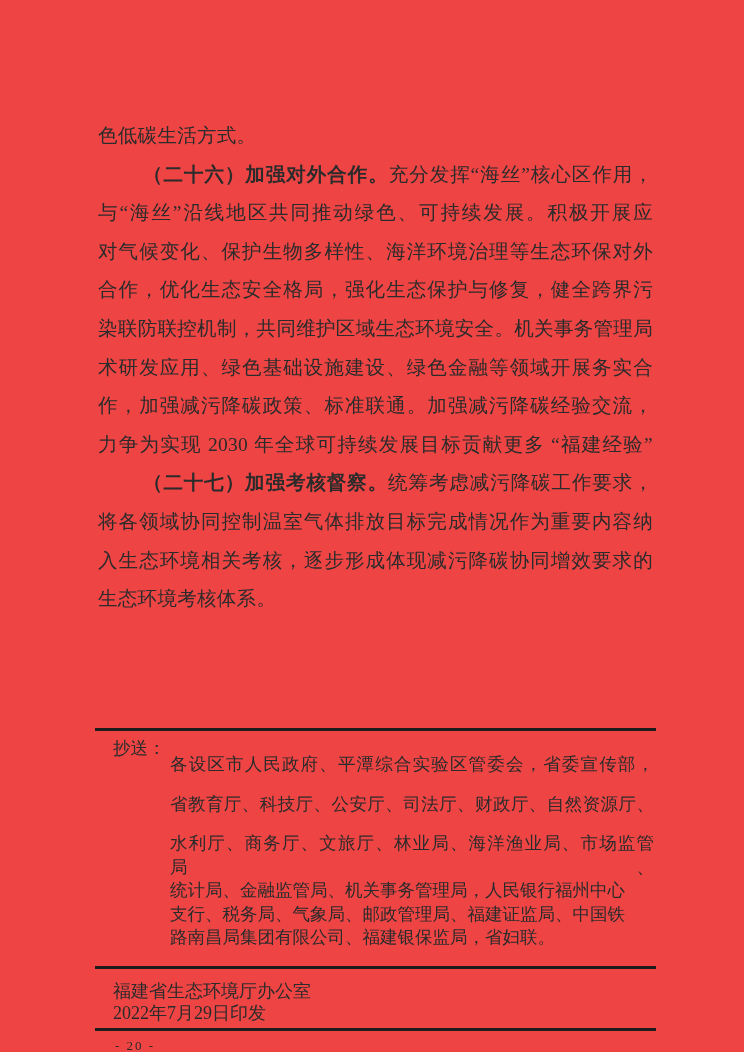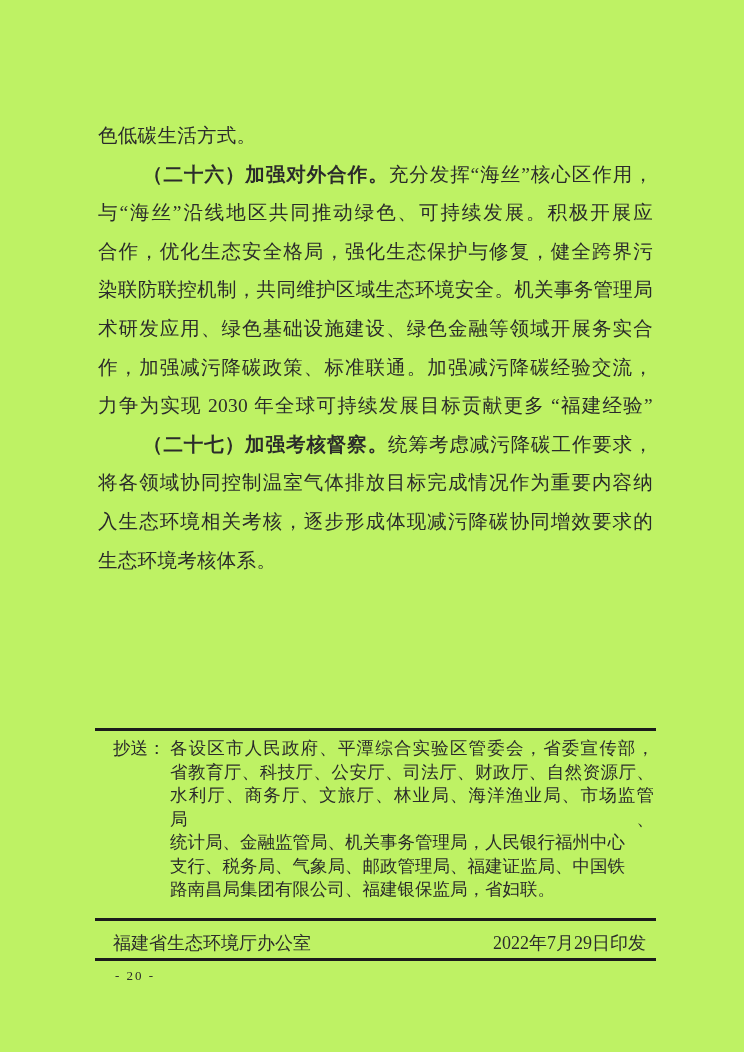--- a/index.html
+++ b/index.html
@@ -4,21 +4,21 @@
 <style>
   * { margin: 0; padding: 0; box-sizing: border-box; }
   html, body { background: #e8e8e8; }
   body {
     font-family: "Liberation Serif", "DejaVu Serif", serif;
     width: 744px; height: 1052px;
   }
   .page {
     position: relative;
     width: 744px; height: 1052px;
-    background: #bef264;
+    background: #ef4444;
     color: #2b2b2b;
     overflow: hidden;
   }
   
   .body-text {
     position: absolute;
     left: 98px; top: 117px; width: 555px;
   }
   .body-text p.line {
     font-size: 19.5px;
@@ -50,47 +50,50 @@
     line-height: 23.5px;
   }
   .cc-lines {
     flex: 1;
     font-size: 17.5px;
     line-height: 23.5px;
   }
   .cc-lines div.fill {
     text-align: justify;
     text-align-last: justify;
+    margin-top: 16px;
   }
   .issuer-row {
     display: flex;
     justify-content: space-between;
     align-items: baseline;
     padding: 11px 10px 4px 18px;
     border-bottom: 3px solid #1c1c1c;
     font-size: 18px;
     line-height: 22px;
+    flex-direction: column;
   }
   .page-number {
     margin-top: 7px;
     padding-left: 8px;
     font-size: 13px;
     letter-spacing: 2px;
     margin-left: 12px;
   }
 </style>
 </head>
 <body>
 
 <div class="page">
 
   <main class="body-text">
     <p class="line"><span>色低碳生活方式。</span></p>
     <p class="line indent fill"><span class="bold">（二十六）加强对外合作。</span><span>充分发挥“海丝”核心区作用，</span></p>
     <p class="line fill"><span>与“海丝”沿线地区共同推动绿色、可持续发展。积极开展应</span></p>
+    <p class="line fill"><span>对气候变化、保护生物多样性、海洋环境治理等生态环保对外</span></p>
     <p class="line fill"><span>合作，优化生态安全格局，强化生态保护与修复，健全跨界污</span></p>
     <p class="line fill"><span>染联防联控机制，共同维护区域生态环境安全。机关事务管理局</span></p>
     <p class="line fill"><span>术研发应用、绿色基础设施建设、绿色金融等领域开展务实合</span></p>
     <p class="line fill"><span>作，加强减污降碳政策、标准联通。加强减污降碳经验交流，</span></p>
     <p class="line fill"><span>力争为实现 2030 年全球可持续发展目标贡献更多 “福建经验”</span></p>
     <p class="line indent fill"><span class="bold">（二十七）加强考核督察。</span><span>统筹考虑减污降碳工作要求，</span></p>
     <p class="line fill"><span>将各领域协同控制温室气体排放目标完成情况作为重要内容纳</span></p>
     <p class="line fill"><span>入生态环境相关考核，逐步形成体现减污降碳协同增效要求的</span></p>
     <p class="line"><span>生态环境考核体系。</span></p>
   </main>

